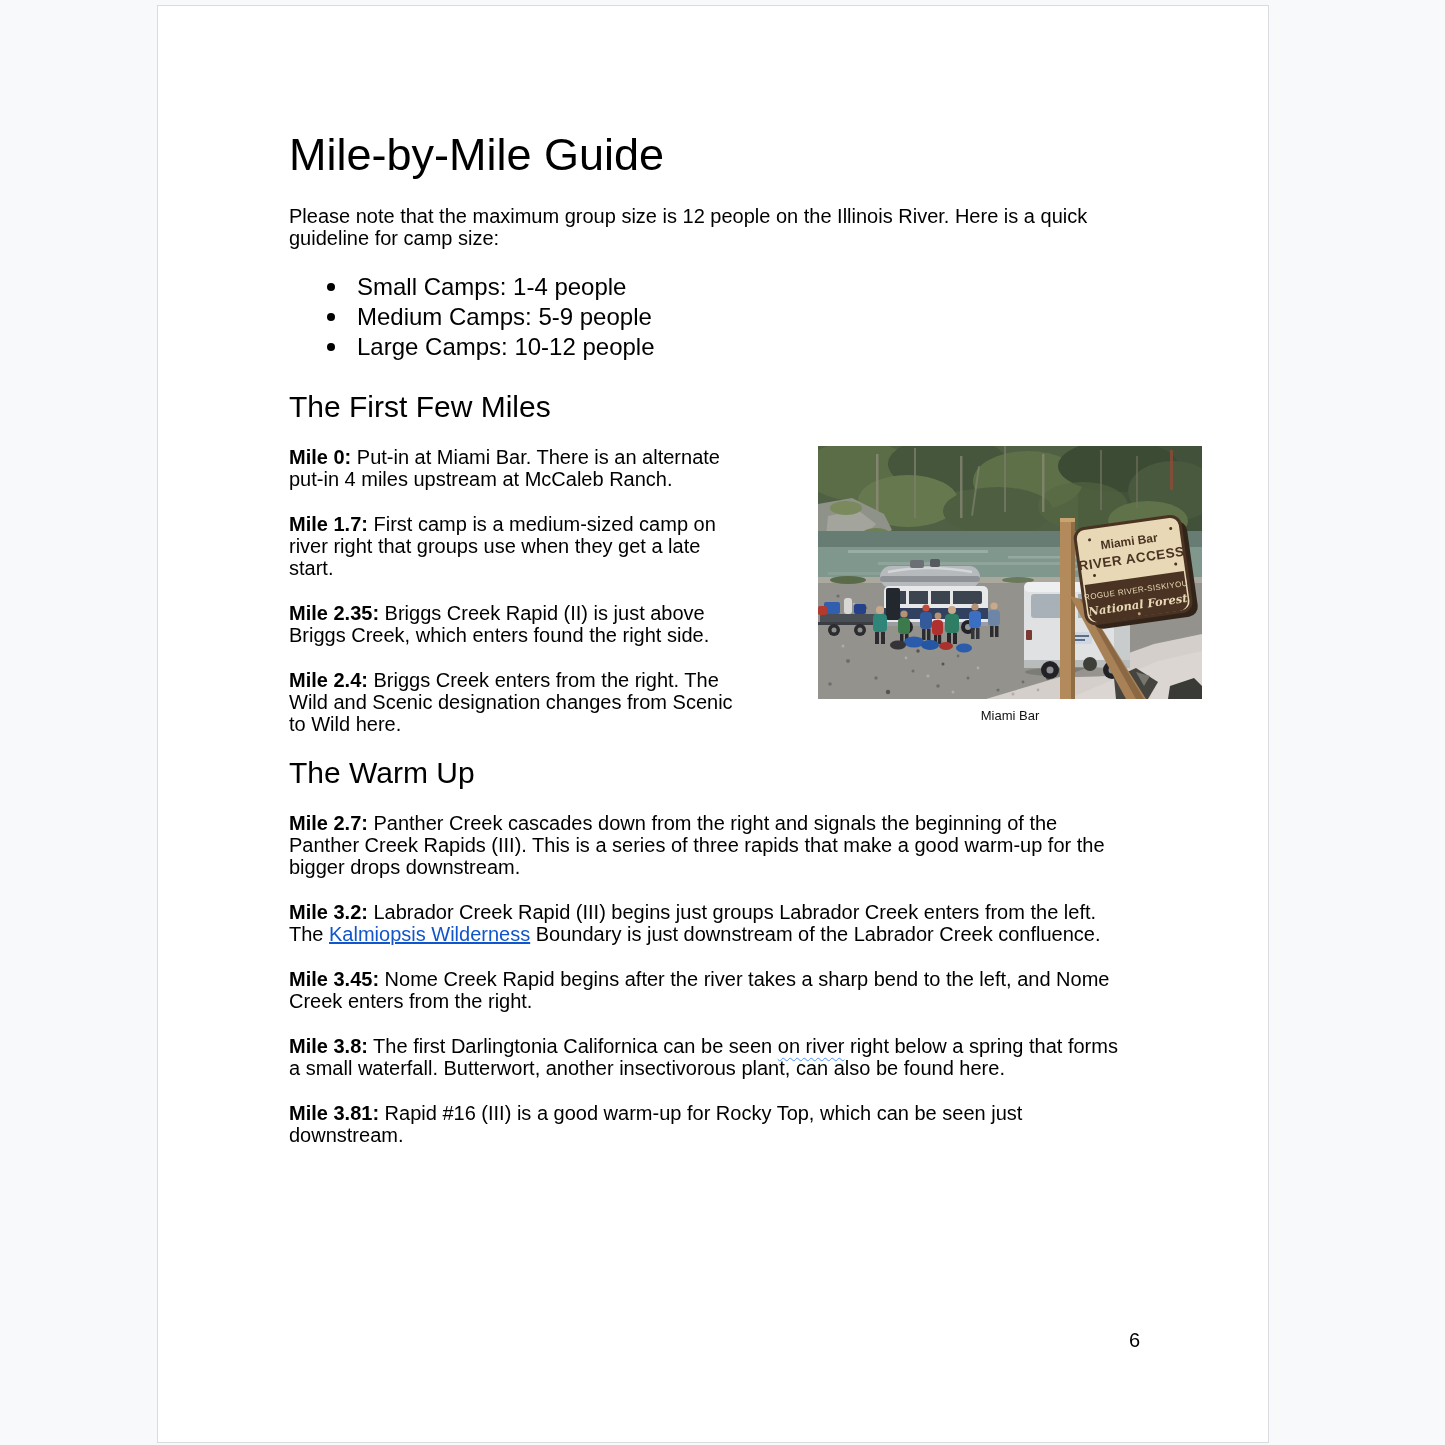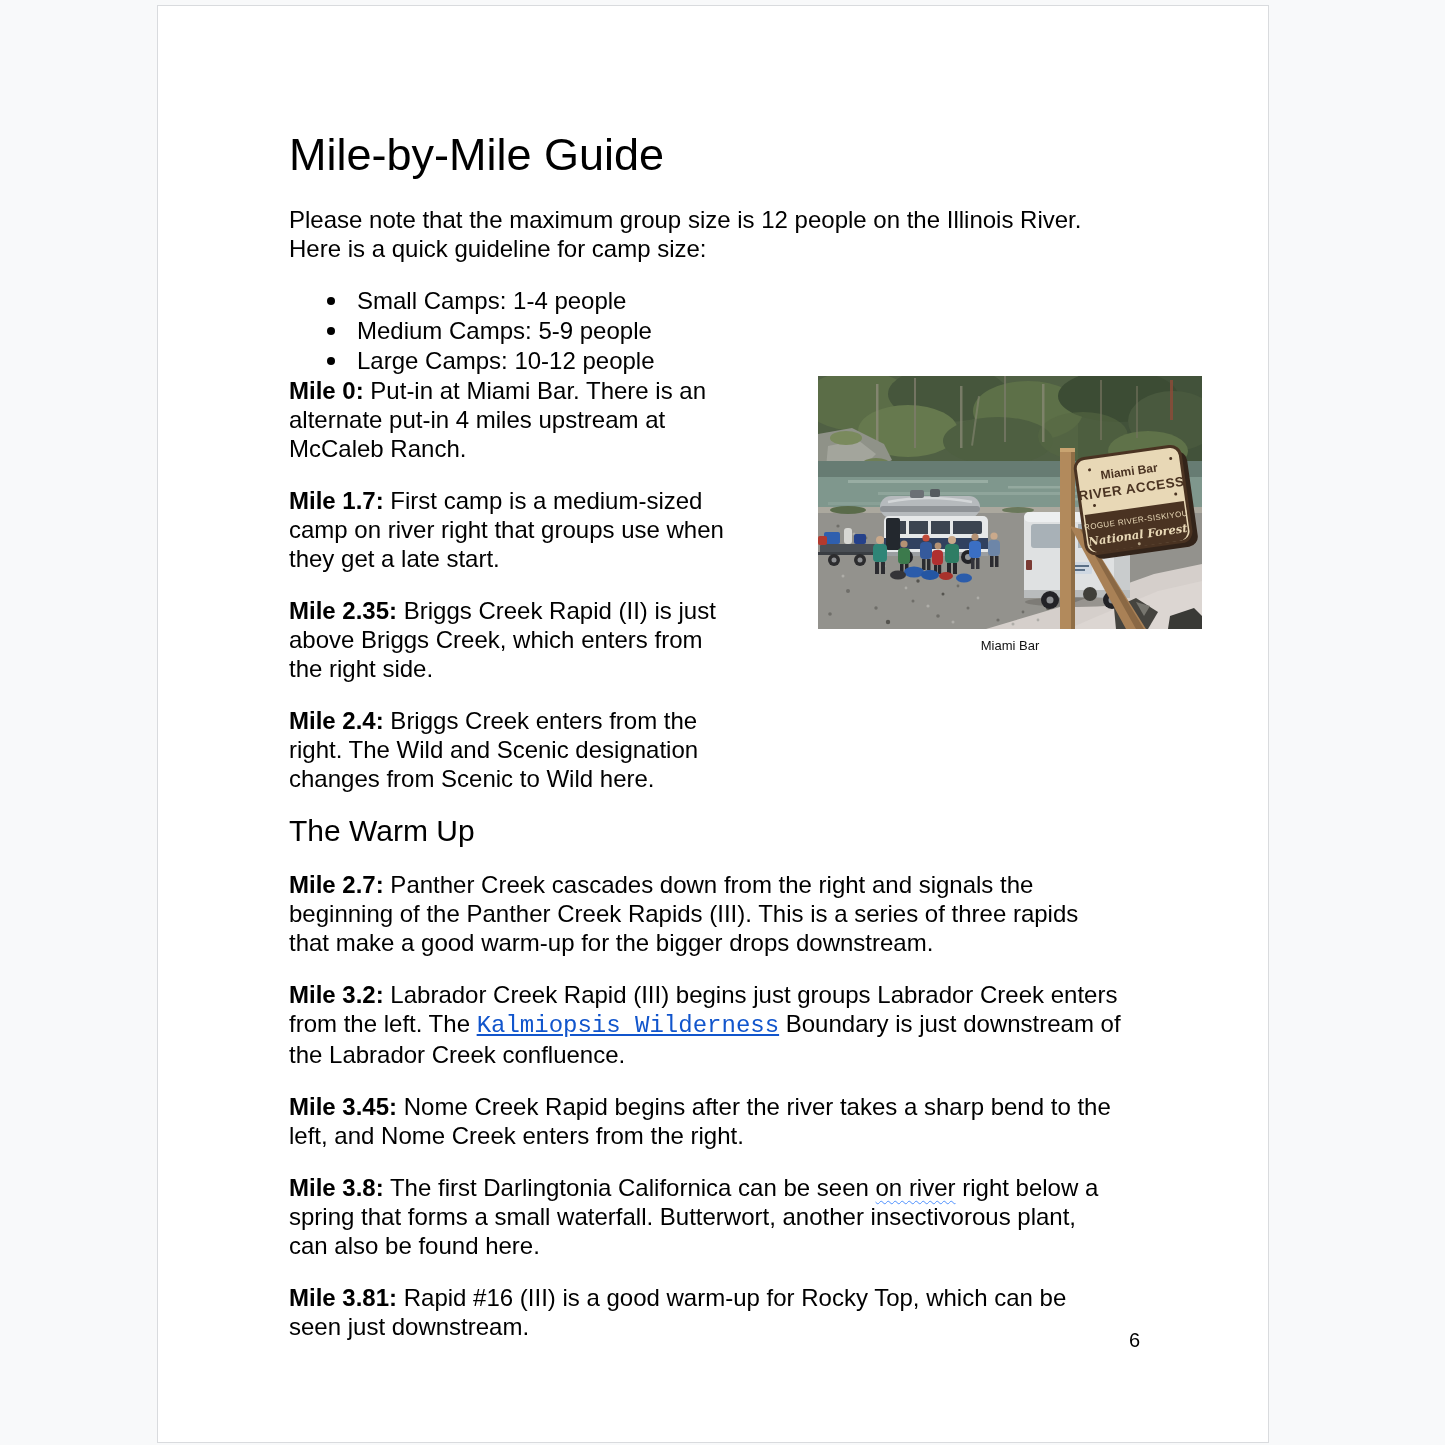--- a/index.html
+++ b/index.html
@@ -19,22 +19,22 @@
     border: 1px solid #d9dbde;
     padding: 120px 131px 0 131px;
   }
   .doc-title {
     font-size: 45px;
     line-height: 58px;
     font-weight: 400;
     margin: 0 0 21px 0;
   }
   p.body-par {
-    font-size: 24px;
-    line-height: 29px;
+    font-size: 20px;
+    line-height: 22px;
     margin: 0 16px 23px 0;
   }
   .bullet-list {
     margin: 0 0 0 0;
     padding: 0;
     list-style: none;
   }
   .bullet-list li {
     position: relative;
     font-size: 24px;
@@ -70,21 +70,20 @@
     font-size: 13px;
     line-height: 16px;
     text-align: center;
     margin-top: 9px;
     color: #111;
   }
   a.doc-link {
     color: #1155cc;
     text-decoration: underline;
     cursor: pointer;
-    font-family: Liberation Mono, monospace;
   }
   .grammar-flag {
     text-decoration: underline;
     text-decoration-style: wavy;
     text-decoration-color: #4d90fe;
     text-decoration-thickness: 1px;
     text-underline-offset: 4px;
     text-align: right;
   }
   .page-number {
@@ -103,26 +102,27 @@
   <h1 class="doc-title">Mile-by-Mile Guide</h1>
 
   <p class="body-par">Please note that the maximum group size is 12 people on the Illinois River. Here is a quick guideline for camp size:</p>
 
   <ul class="bullet-list">
     <li><span class="dot"></span><span>Small Camps: 1-4 people</span></li>
     <li><span class="dot"></span><span>Medium Camps: 5-9 people</span></li>
     <li><span class="dot"></span><span>Large Camps: 10-12 people</span></li>
   </ul>
 
+  <h2 class="doc-heading">The First Few Miles</h2>
 
   <div class="wrap-row">
     <div class="wrap-text">
       <p class="body-par"><span class="mile-label">Mile 0:</span><span> Put-in at Miami Bar. There is an alternate put-in 4 miles upstream at McCaleb Ranch.</span></p>
       <p class="body-par"><span class="mile-label">Mile 1.7:</span><span> First camp is a medium-sized camp on river right that groups use when they get a late start.</span></p>
-      <p class="body-par"><span class="mile-label">Mile 2.35:</span><span> Briggs Creek Rapid (II) is just above Briggs Creek, which enters from the right side.</span></p>
+      <p class="body-par"><span class="mile-label">Mile 2.35:</span><span> Briggs Creek Rapid (II) is just above Briggs Creek, which enters found the right side.</span></p>
       <p class="body-par"><span class="mile-label">Mile 2.4:</span><span> Briggs Creek enters from the right. The Wild and Scenic designation changes from Scenic to Wild here.</span></p>
     </div>
 
     <figure class="doc-figure" style="margin:0 -29px 0 27px;">
       <svg class="photo-frame" viewBox="0 0 384 253" preserveAspectRatio="none" xmlns="http://www.w3.org/2000/svg">
 
         <rect x="0" y="0" width="384" height="100" fill="#506044"></rect>
         <rect x="260" y="0" width="124" height="100" fill="#42523a"></rect>
         <ellipse cx="40" cy="25" rx="55" ry="30" fill="#5b6d47"></ellipse>
         <ellipse cx="130" cy="18" rx="60" ry="28" fill="#46563c"></ellipse>

